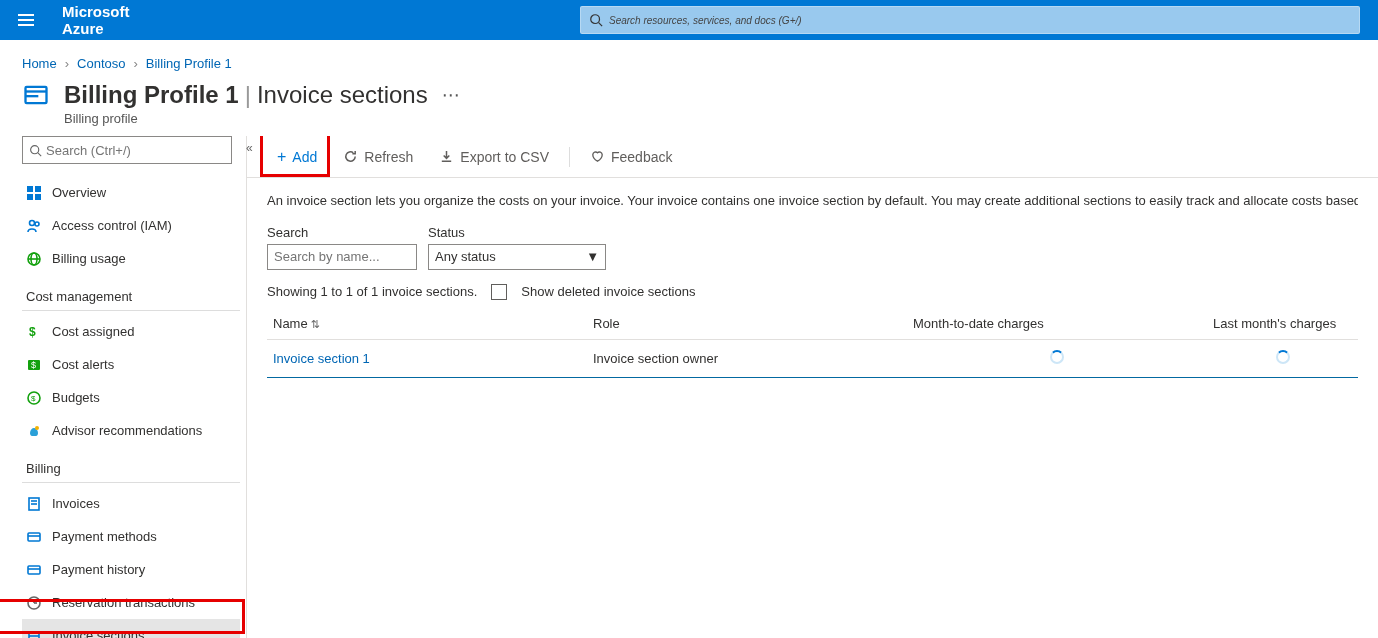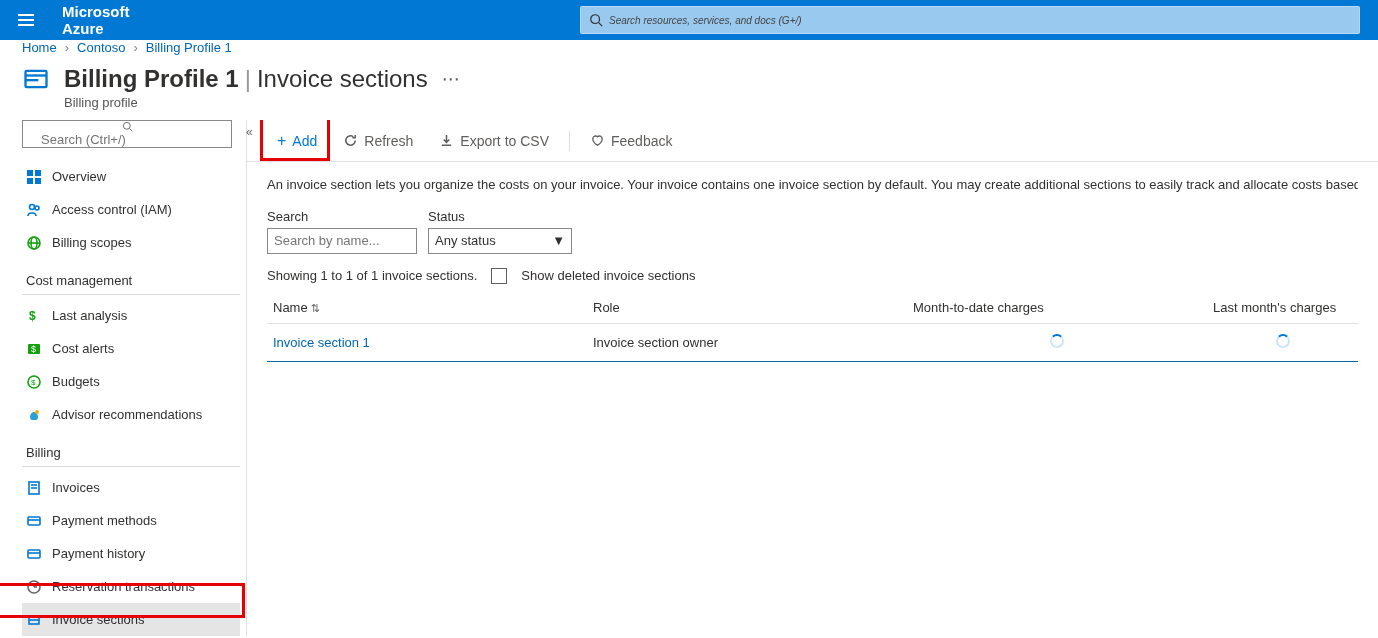--- a/index.html
+++ b/index.html
@@ -7,37 +7,37 @@
   .topbar { background: #0078d4; height: 40px; display: flex; align-items: center; color: #fff; padding: 0 18px; }
   .hamburger { display: flex; flex-direction: column; gap: 3px; cursor: pointer; margin-right: 28px; }
   .hamburger div { width: 16px; height: 2px; background: #fff; }
   .brand { font-weight: 600; font-size: 15px; }
   .search-wrap { margin-left: 420px; }
   .search-box { width: 780px; height: 28px; background: rgba(255,255,255,0.6); border: 1px solid rgba(255,255,255,0.3); border-radius: 2px; display: flex; align-items: center; padding: 0 8px; }
   .search-box svg { margin-right: 6px; }
   .search-box input { border: none; background: transparent; outline: none; font-size: 10px; flex: 1; color: #333; }
   .search-box input::placeholder { color: #444; font-style: italic; }
 
-  .crumbs { padding: 0 22px 6px; font-size: 13px; display: flex; align-items: center; gap: 8px; }
+  .crumbs { padding: 16px 22px 6px; font-size: 13px; display: flex; align-items: center; gap: 8px; }
   .crumbs a { color: #0066b4; text-decoration: none; }
   .crumbs .sep { color: #888; }
 
   .page-head { display: flex; align-items: flex-start; padding: 4px 22px 10px; gap: 14px; }
   .page-icon { color: #0078d4; }
   .page-title-line { display: flex; align-items: center; gap: 6px; }
   .page-title { font-size: 24px; font-weight: 600; }
   .page-title .sep { color: #999; font-weight: 400; padding: 0 6px;}
   .page-sub { font-weight: 400; }
   .page-subtitle { color: #555; font-size: 13px; margin-top: 2px; }
   .more-dots { color: #555; font-size: 18px; margin-left: 8px; cursor: pointer; }
 
   .body-area { display: flex; }
 
   .sidebar { width: 246px; padding: 0 6px 0 22px; position: relative; }
-  .sidebar-search { width: 210px; height: 28px; border: 1px solid #8a8886; display: flex; align-items: center; padding: 0 6px; margin-bottom: 12px; flex-direction: column; }
+  .sidebar-search { width: 210px; height: 28px; border: 1px solid #8a8886; display: flex; align-items: center; padding: 0 6px; margin-bottom: 12px; }
   .sidebar-search input { border: none; outline: none; font-size: 13px; flex: 1; color: #333; margin-left: 4px; }
   .collapse-chev { position: absolute; left: 246px; top: 5px; cursor: pointer; color: #666; font-size: 12px; }
   .nav-item { display: flex; align-items: center; gap: 10px; height: 33px; padding: 0 4px; cursor: pointer; font-size: 13px; color: #323130; }
   .nav-item .ic { width: 16px; height: 16px; display: flex; align-items: center; justify-content: center; }
   .nav-item.selected { background: #e5e5e5; }
   .nav-group { font-size: 13px; color: #323130; font-weight: 400; padding: 14px 4px 6px; border-bottom: 1px solid #ddd; margin-bottom: 4px; }
   .red-box { position: absolute; border: 3px solid #e60000; pointer-events: none; }
 
   .main { flex: 1; border-left: 1px solid #e1dfdd; min-width: 0; overflow: hidden; }
   .toolbar { border-bottom: 1px solid #e1dfdd; display: flex; align-items: center; height: 42px; padding-left: 20px; gap: 6px; position: relative; }
@@ -47,21 +47,21 @@
   .tb-btn svg { color: #605e5c; }
   .vsep { width: 1px; height: 20px; background: #ddd; margin: 0 4px; }
 
   .content { padding: 14px 20px; }
   .helptext { font-size: 13px; color: #323130; line-height: 1.45; margin-bottom: 14px; white-space: nowrap; overflow: hidden; }
 
   .filters { display: flex; gap: 11px; margin-bottom: 14px; }
   .filter-col label { display: block; font-size: 13px; margin-bottom: 4px; color: #323130; }
   .filter-col input, .filter-col .select { border: 1px solid #8a8886; height: 26px; font-size: 13px; padding: 0 6px; outline: none; background: #fff; }
   .filter-col input { width: 150px; }
-  .filter-col .select { width: 144px; display: flex; align-items: center; justify-content: space-between; cursor: pointer; }
+  .filter-col .select { width: 178px; display: flex; align-items: center; justify-content: space-between; cursor: pointer; }
 
   .summary-row { display: flex; align-items: center; gap: 14px; font-size: 13px; margin-bottom: 8px; }
   .checkbox { width: 16px; height: 16px; border: 1px solid #605e5c; display: inline-block; }
 
   table { width: 100%; border-collapse: collapse; font-size: 13px; }
   th { text-align: left; font-weight: 400; padding: 8px 6px; border-bottom: 1px solid #e1dfdd; color: #323130; }
   td { padding: 10px 6px; border-bottom: 1px solid #0369a1; }
   .sort-ic { font-size: 11px; color: #666; margin-left: 3px;}
   .link { color: #0066b4; cursor: pointer; }
   .spinner { width: 14px; height: 14px; border: 2px solid #cde6f7; border-top-color: #0078d4; border-radius: 50%; display: inline-block; animation: spin 1s linear infinite; }
@@ -149,31 +149,31 @@
       <span>Access control (IAM)</span>
     </div>
     <div class="nav-item">
       <span class="ic">
           <svg width="16" height="16" fill="none" stroke="#13a10e" stroke-width="1.6">
             <circle cx="8" cy="8" r="6"></circle>
             <ellipse cx="8" cy="8" rx="3" ry="6"></ellipse>
             <line x1="2" y1="8" x2="14" y2="8"></line>
           </svg>
         </span>
-      <span>Billing scopes</span>
+      <span>Billing usage</span>
     </div>
 
     <div class="nav-group">Cost management</div>
     <div class="nav-item">
       <span class="ic">
           <svg width="16" height="16" fill="#13a10e">
             <text x="3" y="12" font-size="12" font-weight="bold">$</text>
           </svg>
         </span>
-      <span>Last analysis</span>
+      <span>Cost assigned</span>
     </div>
     <div class="nav-item">
       <span class="ic">
           <svg width="16" height="16" fill="#13a10e">
             <rect x="2" y="3" width="12" height="10" rx="1"></rect>
             <text x="5" y="11" font-size="9" fill="#fff">$</text>
           </svg>
         </span>
       <span>Cost alerts</span>
     </div>

